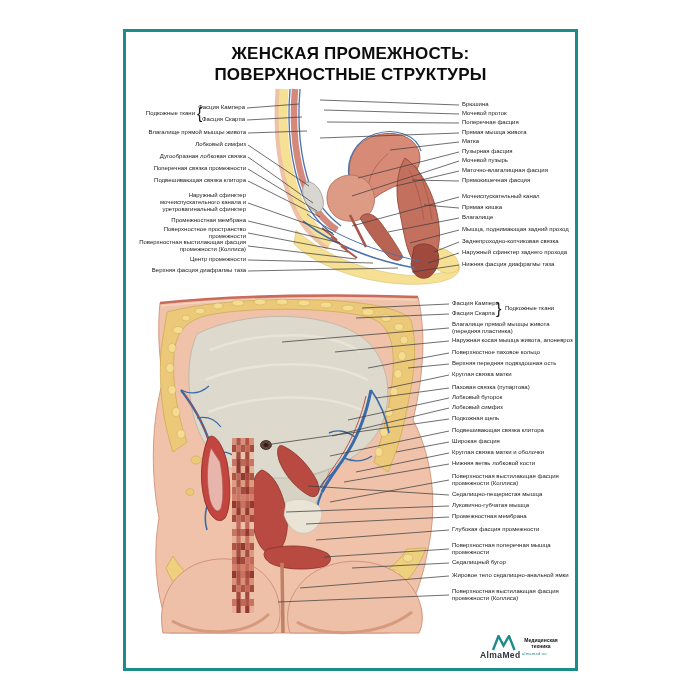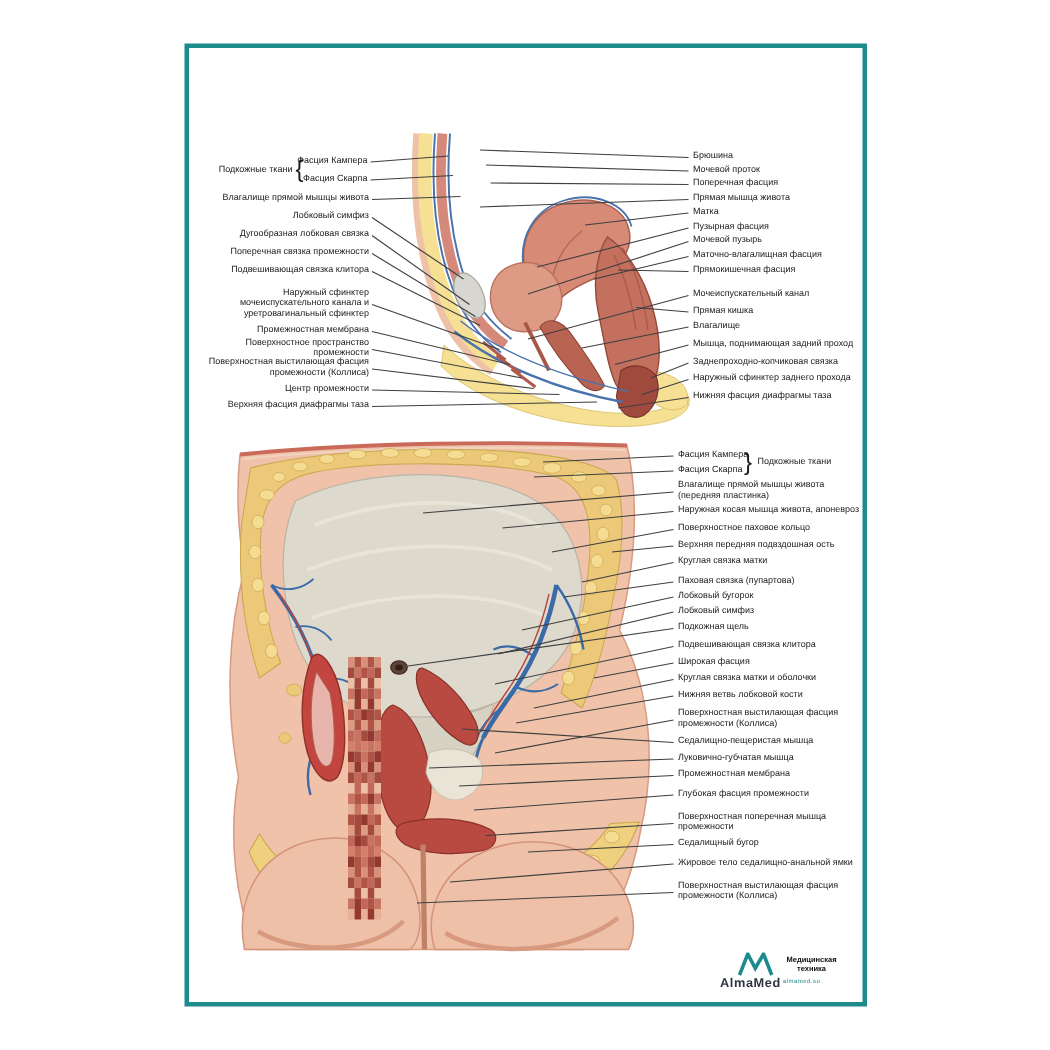--- a/index.html
+++ b/index.html
@@ -18,20 +18,22 @@
   .logo .name{position:absolute;left:2px;top:18px;font-size:8.5px;font-weight:bold;color:#2e3440;letter-spacing:.4px;}
   .logo .tag{position:absolute;left:42px;top:5px;font-size:5px;font-weight:bold;color:#111;line-height:1.2;text-align:center;width:42px;}
   .logo .site{position:absolute;left:44px;top:19px;font-size:4px;color:#1d8a8c;letter-spacing:.3px;}
 </style>
 </head>
 <body>
 
 <div class="poster"></div>
 
 <div class="title">
+  <div>ЖЕНСКАЯ ПРОМЕЖНОСТЬ:</div>
+  <div>ПОВЕРХНОСТНЫЕ СТРУКТУРЫ</div>
 </div>
 
 <svg class="figsvg" viewBox="270 88 196 202" style="left:270px;top:88px;width:196px;height:202px">
   <path d="M296,230 C320,252 356,268 396,274 C424,278 448,274 459,264 C462,274 452,282 424,284 C372,287 318,268 294,244 Z" fill="#f5e094" stroke="#dcc06a" stroke-width="0.6"></path>
   <path d="M438,248 C452,250 461,259 458,270 C449,277 436,272 430,261 Z" fill="#f5e094" stroke="#dcc06a" stroke-width="0.6"></path>
   <path d="M278,89 C275,132 279,172 293,205 C301,225 313,238 328,248" fill="none" stroke="#eec2a6" stroke-width="5"></path>
   <path d="M284,89 C281,130 285,168 298,200 C306,220 317,233 331,243" fill="none" stroke="#f5e094" stroke-width="9"></path>
   <path d="M290,89 C287,128 290,162 302,193 C309,212 320,225 334,235" fill="none" stroke="#4a72ad" stroke-width="1.3"></path>
   <path d="M295,89 C292,127 295,160 306,190 C313,208 324,221 337,230" fill="none" stroke="#d4897b" stroke-width="6.5"></path>
   <path d="M300,89 C297,126 300,157 310,186 C317,204 328,216 341,226" fill="none" stroke="#4a72ad" stroke-width="1.3"></path>

